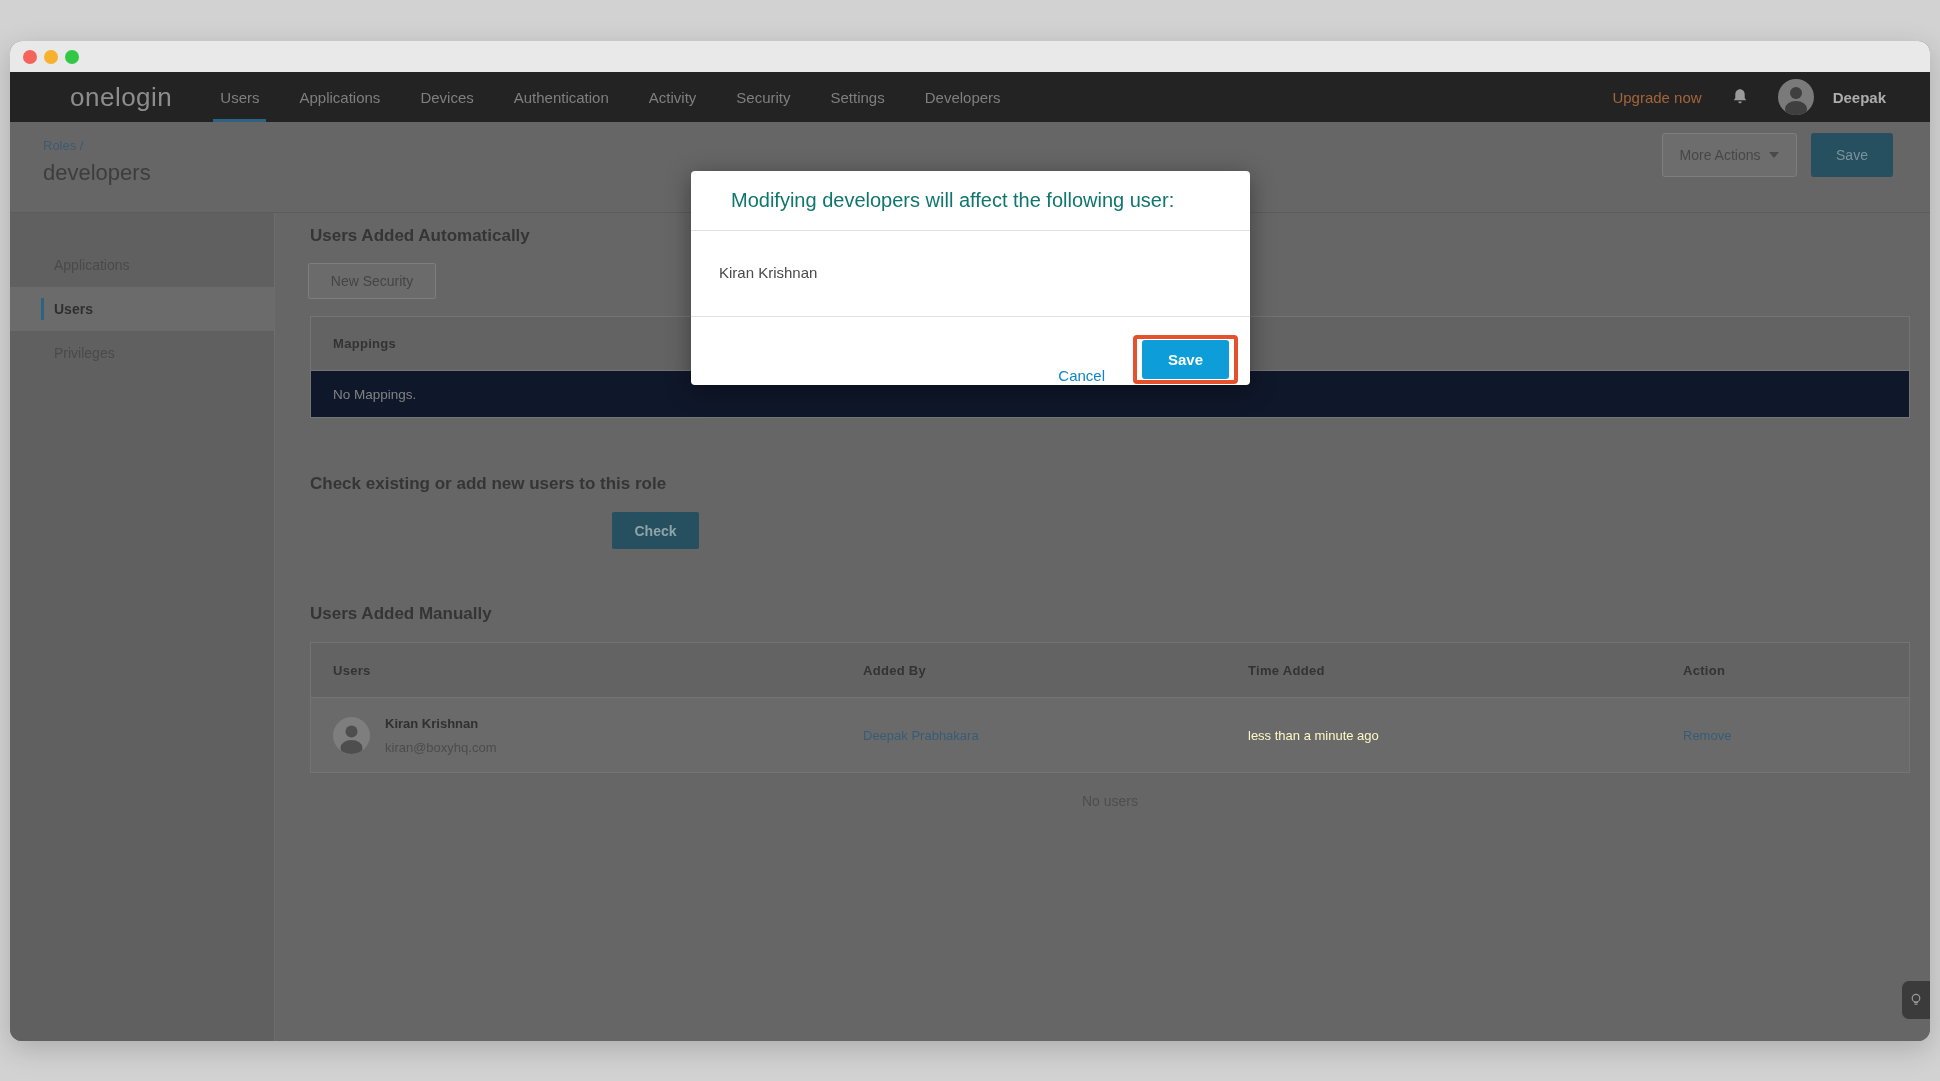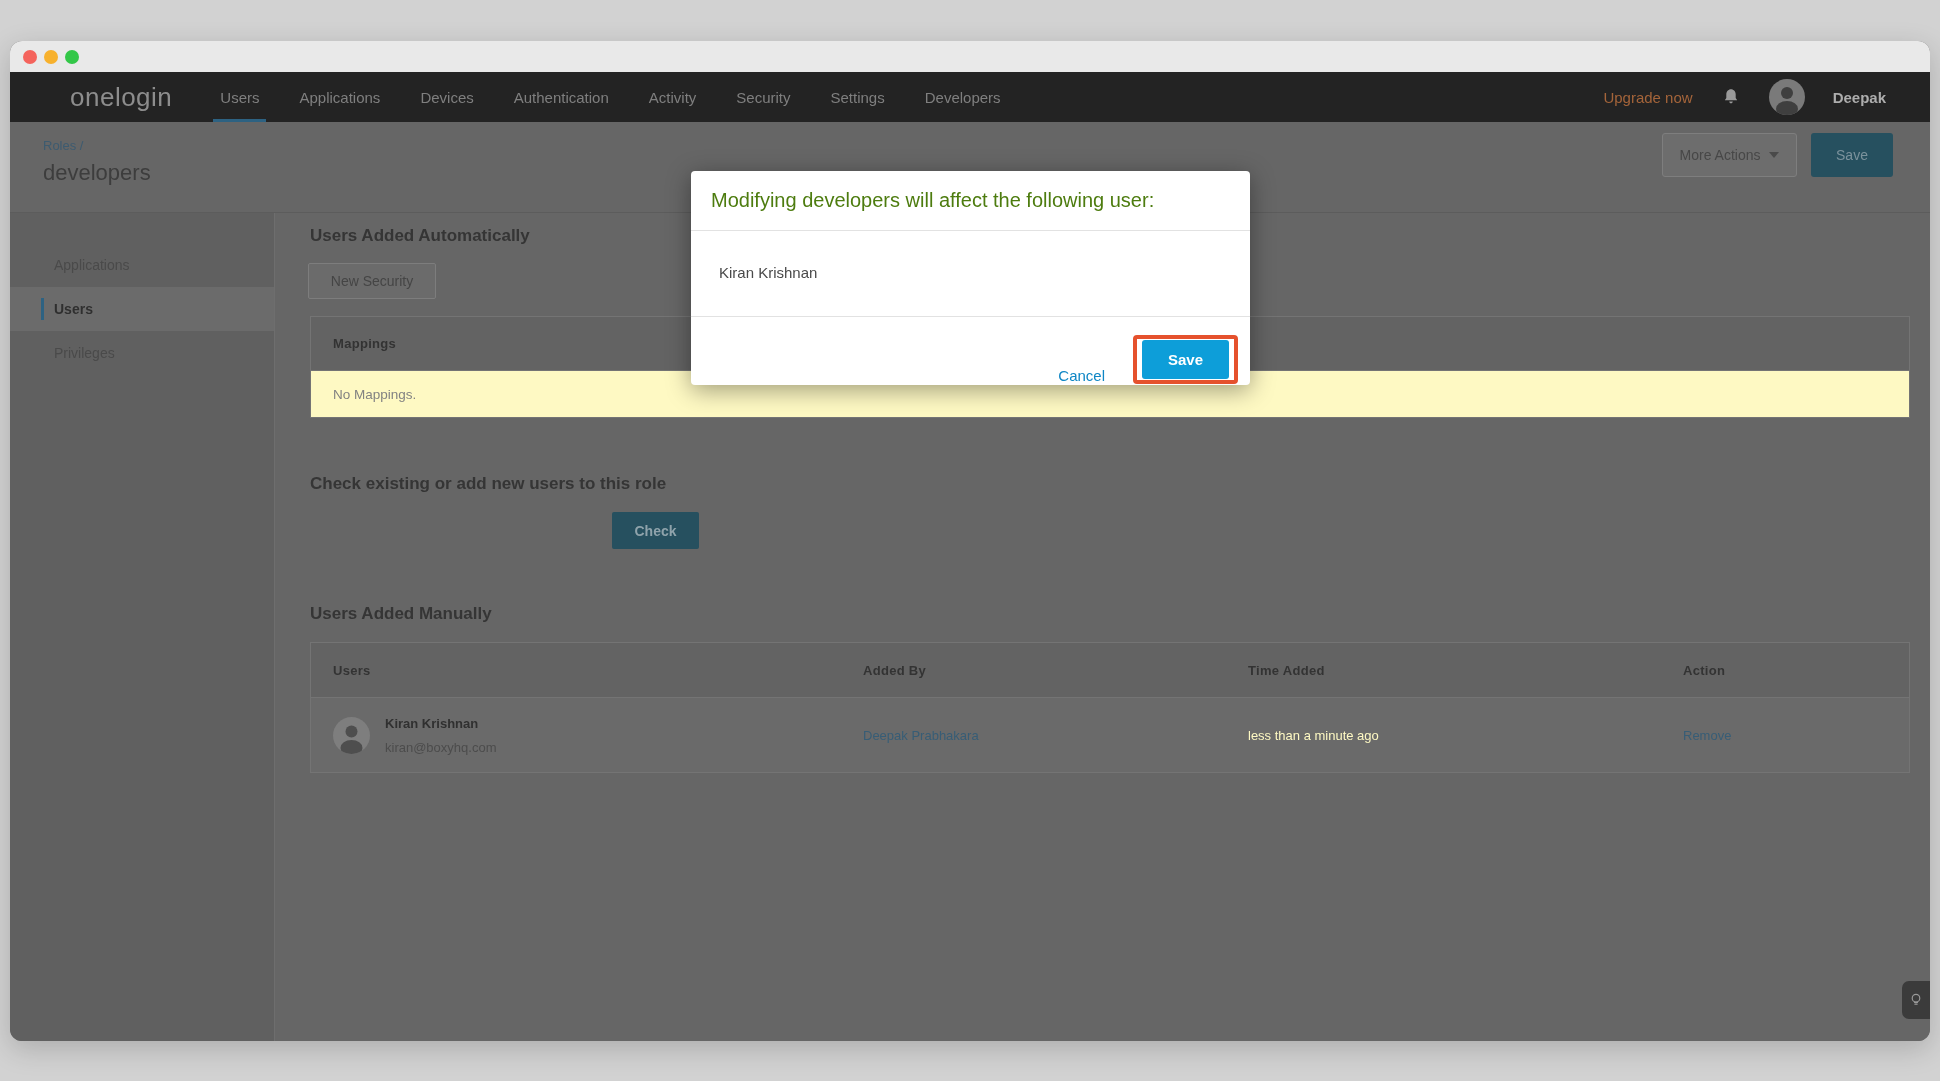--- a/index.html
+++ b/index.html
@@ -30,21 +30,21 @@
   .nav-item {
     color:#7f7f7f; font-size:15px; display:flex; align-items:center;
     position:relative; cursor:pointer; white-space:nowrap;
   }
   .nav-item.active::after {
     content:""; position:absolute; left:-7px; right:-7px; bottom:0; height:3px; background:#2d6282;
   }
   .nav-right { margin-left:auto; display:flex; align-items:center; gap:28px; }
   .upgrade { color:#a4643a; font-size:15px; cursor:pointer; }
   .bell { width:20px; height:20px; display:inline-flex; cursor:pointer; }
-  .nav-user { display:flex; align-items:center; gap:28px; cursor:pointer; }
+  .nav-user { display:flex; align-items:center; gap:19px; cursor:pointer; }
   .avatar-nav {
     width:36px; height:36px; border-radius:50%; background:#7a7a7a; overflow:hidden; display:inline-block;
   }
   .username { color:#adadad; font-size:15px; font-weight:bold; }
   
   .page-header {
     position:absolute; left:0; top:81px; width:100%; height:91px;
     border-bottom:1px solid #5c5c5c; background:#666666;
   }
   .crumb-wrap { position:absolute; left:33px; top:16px; }
@@ -81,21 +81,21 @@
   .h-check  { top:261px; }
   .h-manual { top:391px; }
   .btn-newmapping {
     position:absolute; left:33px; top:50px; width:128px; height:36px;
     background:#6b6b6b; border:1px solid #7d7d7d; border-radius:2px;
     color:#454545; font-size:14px; cursor:pointer; font-family:inherit;
   }
   .tableA { position:absolute; left:35px; top:103px; width:1600px; border:1px solid #747474; }
   .tableA .thead { height:54px; background:#636363; border-bottom:1px solid #747474; display:flex; align-items:center; padding-left:22px; }
   .th { color:#333333; font-size:13px; font-weight:bold; letter-spacing:0.3px; }
-  .tableA .trow { height:46px; background:#fef9c3; display:flex; align-items:center; padding-left:22px; }
+  .tableA .trow { height:46px; background:#0f172a; display:flex; align-items:center; padding-left:22px; }
   .empty-text { color:#828282; font-size:13.5px; }
   .search-input {
     position:absolute; left:32px; top:299px; width:300px; height:37px;
     background:#6d6d6d; border:1px solid #7b7b7b; border-radius:2px;
     padding:0 14px; font-size:14px; color:#3e3e3e; font-family:inherit; outline:none;
   }
   .search-input::placeholder { color:#868686; opacity:1; }
   .btn-check {
     position:absolute; left:337px; top:299px; width:87px; height:37px;
     background:#26505f; border:none; border-radius:2px;
@@ -118,22 +118,22 @@
     position:absolute; right:0; top:940px; width:28px; height:38px;
     background:#3b3b3b; border-radius:7px 0 0 7px; display:flex; align-items:center; justify-content:center;
     cursor:pointer;
   }
   
   .modal {
     position:absolute; left:681px; top:130px; width:559px; height:214px;
     background:#ffffff; border-radius:4px; box-shadow:0 5px 24px rgba(0,0,0,0.38);
   }
   .modal-title {
-    height:60px; display:flex; align-items:center; padding:0 20px;
-    color:#4d7c0f; font-size:20px; border-bottom:1px solid #e2e2e2;
+    height:60px; display:flex; align-items:center; padding:0 40px;
+    color:#0f766e; font-size:20px; border-bottom:1px solid #e2e2e2;
   }
   .modal-body { height:86px; padding:33px 28px 0; color:#4a4a4a; font-size:15px; border-bottom:1px solid #e2e2e2; }
   .modal-footer { height:67px; display:flex; align-items:flex-end; justify-content:flex-end; padding-right:12px; }
   .btn-cancel {
     background:none; border:none; color:#0e86c5; font-size:15px; font-weight:500;
     cursor:pointer; font-family:inherit; margin-right:28px;
   }
   .save-annotation { border:4px solid #e5512d; border-radius:4px; padding:1px 5px; }
   .btn-save-modal {
     width:87px; height:39px; background:#0d9ed9; border:none; border-radius:3px;
@@ -240,20 +240,21 @@
             <div class="uname">Kiran Krishnan</div>
             <div class="uemail">kiran@boxyhq.com</div>
           </span>
         </div>
         <a class="cell-link">Deepak Prabhakara</a>
         <span class="cell-text">less than a minute ago</span>
         <a class="cell-link">Remove</a>
       </div>
     </div>
 
+    <div class="no-users">No users</div>
   </main>
 
   <div class="help-tab">
     <svg viewBox="0 0 20 20" width="18" height="18">
       <circle cx="10" cy="8" r="4.2" fill="none" stroke="#9a9a9a" stroke-width="1.3"></circle>
       <path d="M8.3 12.6 h3.4 M8.8 14.6 h2.4" stroke="#9a9a9a" stroke-width="1.3" stroke-linecap="round" fill="none"></path>
     </svg>
   </div>
 
   <div class="modal">

